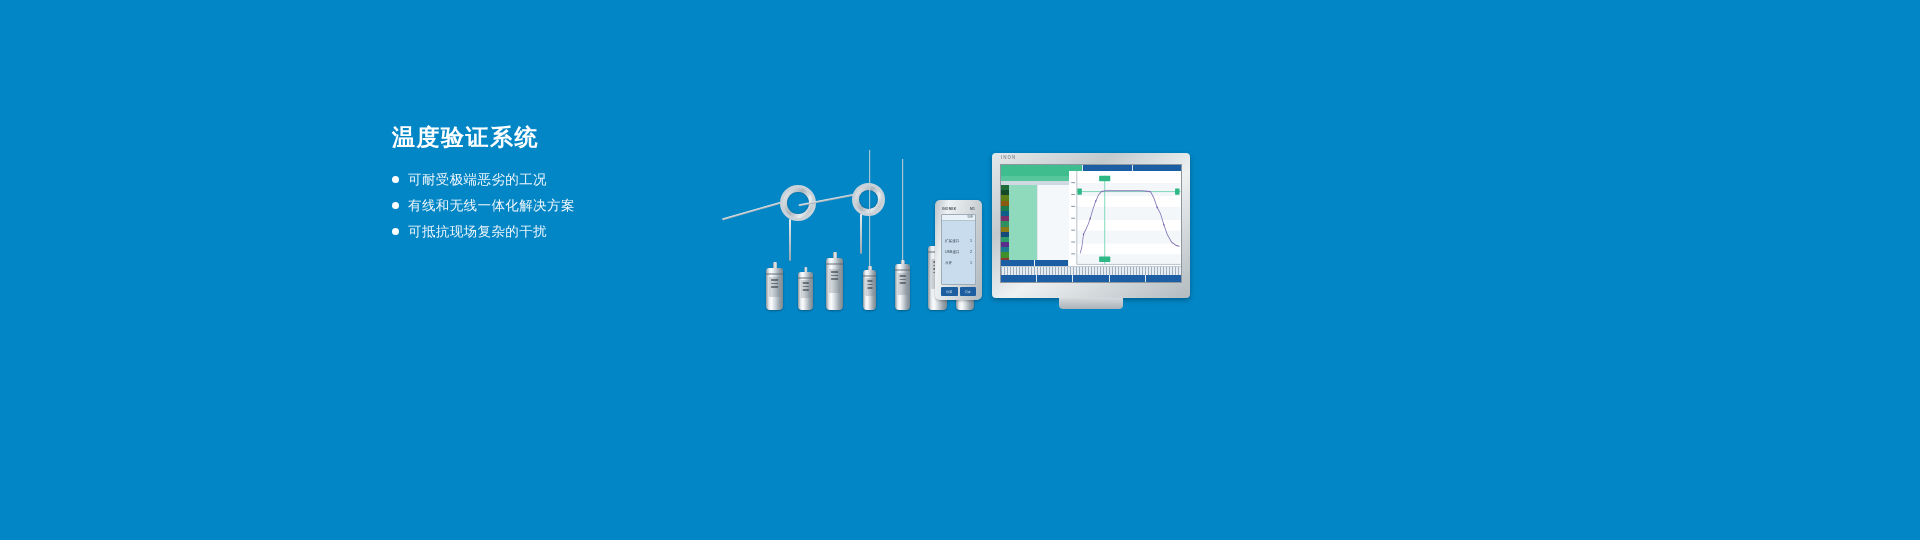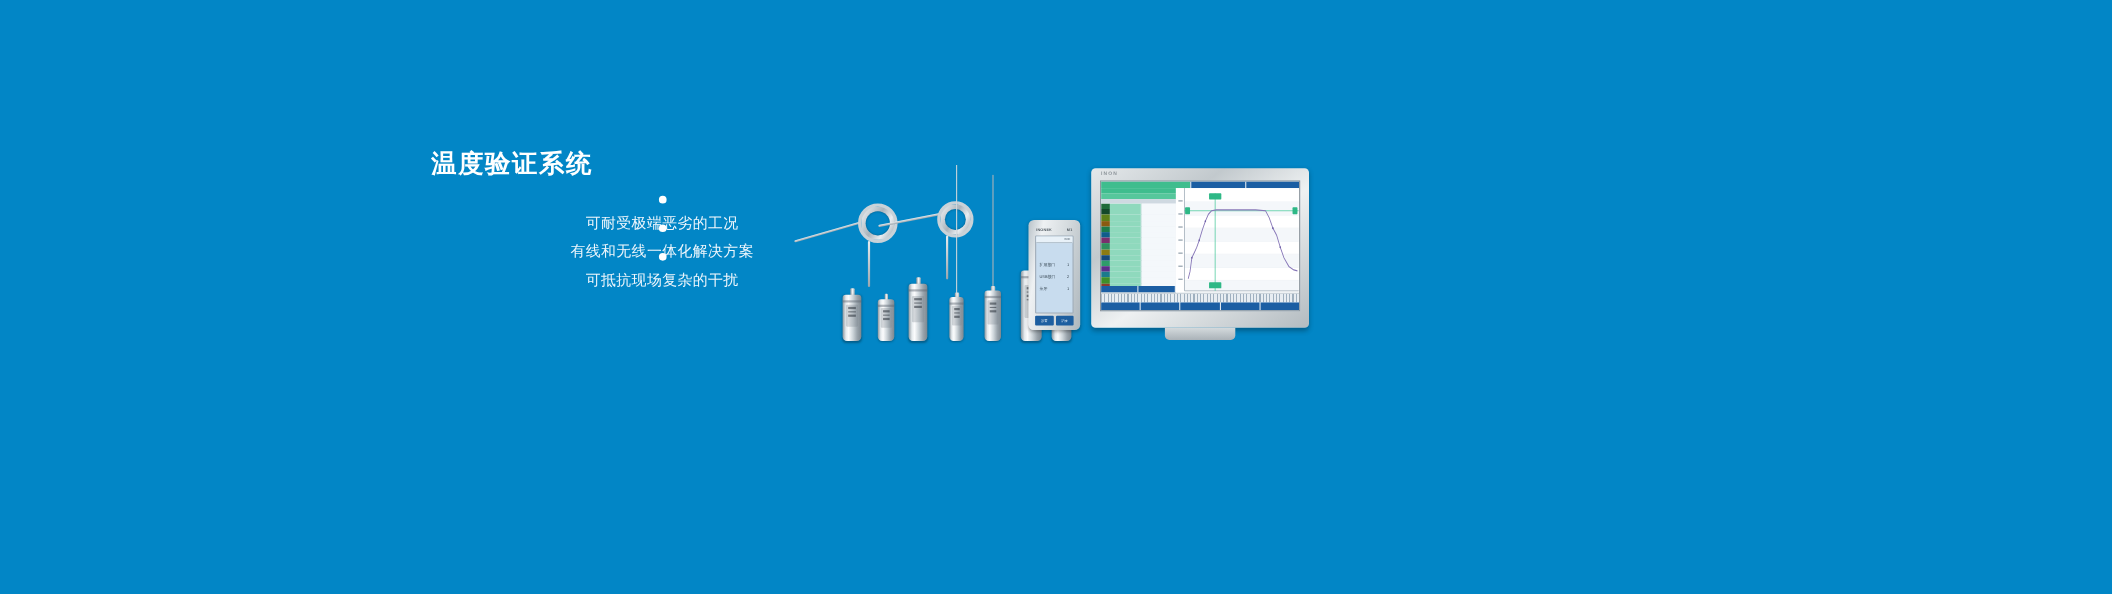--- a/index.html
+++ b/index.html
@@ -7,34 +7,34 @@
   body {
     background:#0286c6;
     font-family:"Liberation Sans","DejaVu Sans",sans-serif;
     position:relative;
   }
 
   
   #banner { position:absolute; inset:0; background:#0286c6; }
 
   
-  .copy { position:absolute; left:392px; top:135px; width:420px; }
+  .copy { position:absolute; left:392px; top:124px; width:420px; }
   .copy h1 {
     font-size:23px; font-weight:bold; color:#ffffff;
     letter-spacing:1.5px; line-height:1.2; margin-bottom:15px;
   }
   .copy .sub {
     font-size:13.5px; color:#e9f4fb; letter-spacing:.4px;
     line-height:1.4; margin-bottom:17px; white-space:nowrap;
   }
   .bullets { list-style:none; }
   .bullets li {
     display:flex; align-items:center; gap:9px;
     font-size:13.5px; color:#eef6fc; letter-spacing:.4px;
-    height:26px; white-space:nowrap;flex-direction:column;
+    height:26px; white-space:nowrap;
   }
   .dot { width:7px; height:7px; border-radius:50%; background:#ffffff; flex:none; }
 
   
   .photo { position:absolute; left:720px; top:125px; width:500px; height:185px; }
 
   
   .coil { position:absolute; }
   .coil .ring {
     position:absolute; border:3px solid #c9d2d8; border-radius:50%;

